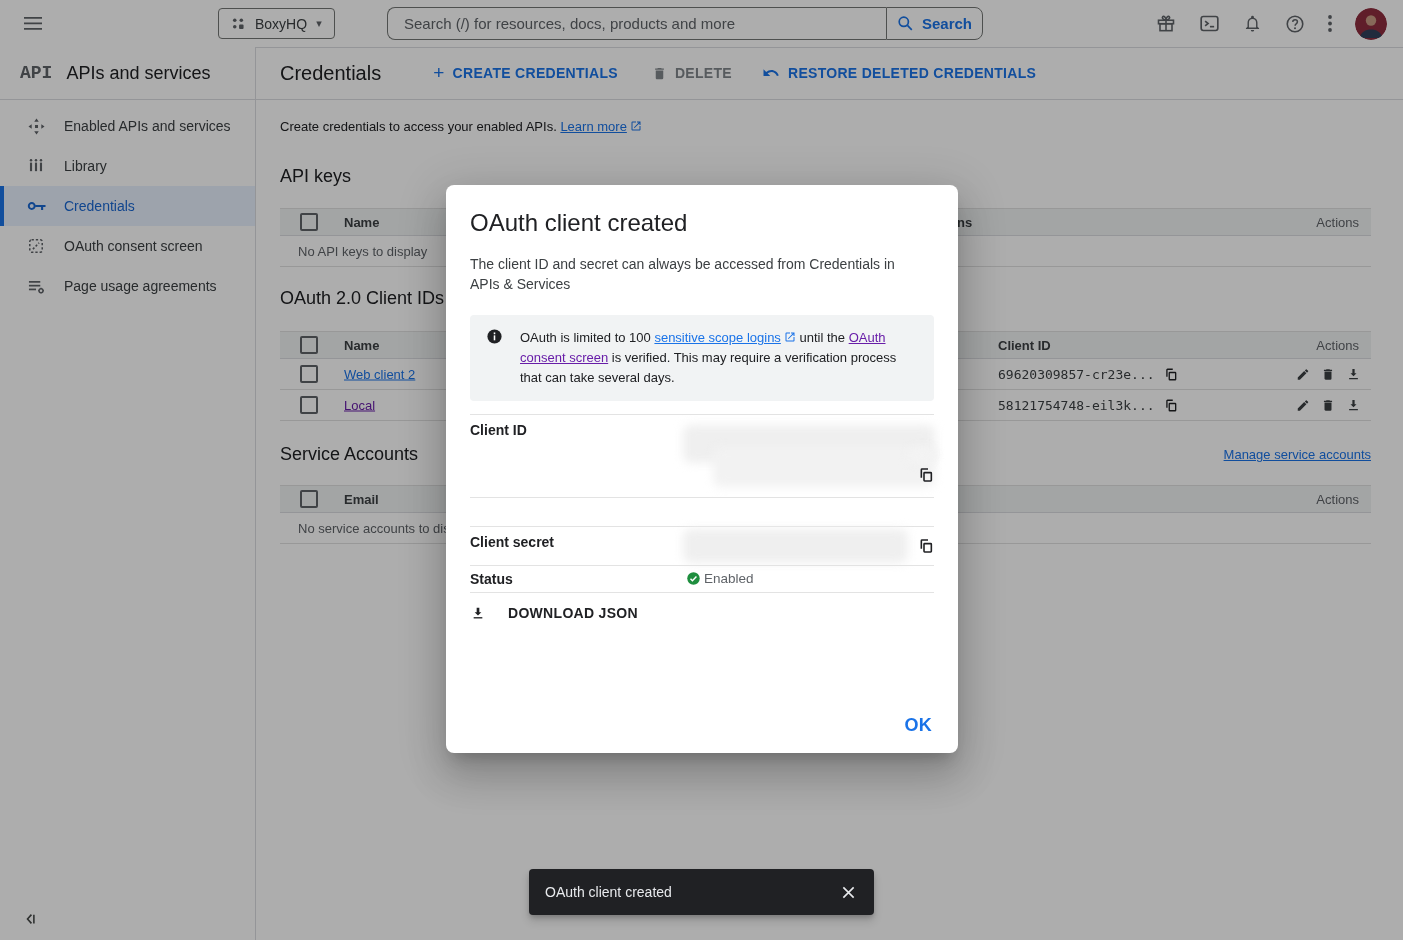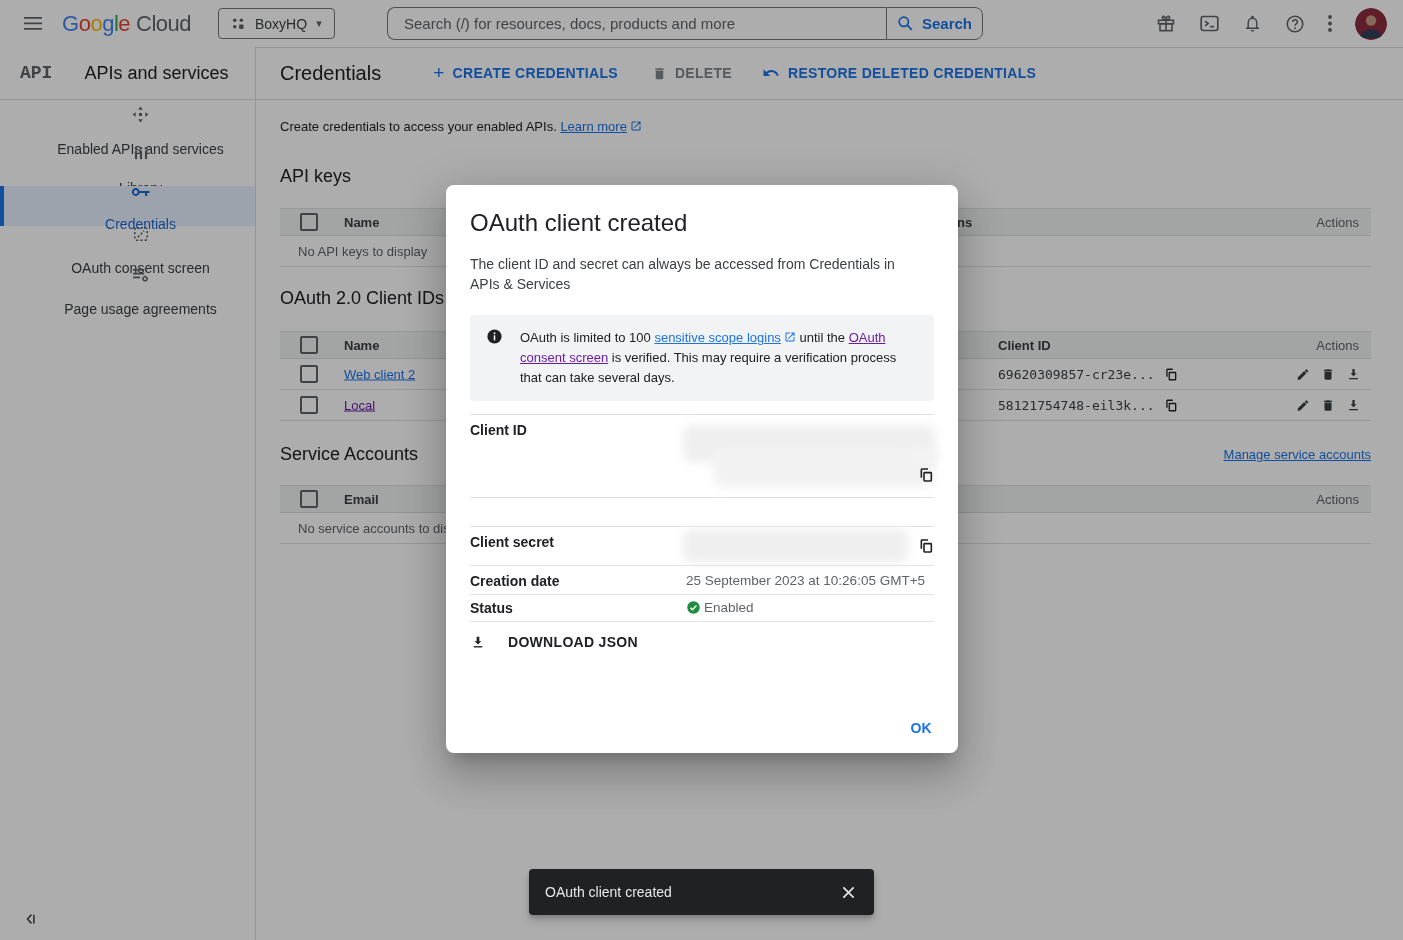--- a/index.html
+++ b/index.html
@@ -28,27 +28,27 @@
               background:#fff;display:flex;align-items:center;justify-content:center;gap:8px;
               color:#1a73e8;font-size:15px;font-weight:700;cursor:pointer;box-sizing:border-box;}
   .top-icons{position:absolute;right:16px;top:0;height:47px;display:flex;align-items:center;gap:23px;}
   .tico{cursor:pointer;}
   .avatar{width:32px;height:32px;border-radius:50%;overflow:hidden;cursor:pointer;}
 
   
   .sidebar{position:absolute;top:47px;left:0;width:255px;bottom:0;background:#fff;
            border-right:1px solid #dadce0;z-index:1;}
   .side-head{height:52px;border-bottom:1px solid #dadce0;display:flex;align-items:center;
-             padding-left:20px;gap:32px;}
+             padding-left:20px;gap:14px;}
   .api-logo{font-family:"Liberation Mono","DejaVu Sans Mono",monospace;font-weight:700;
             font-size:18px;color:#5f6368;letter-spacing:0px;}
   .side-title{font-size:18px;color:#202124;}
   .nav{padding-top:6px;}
   .nav-item{position:relative;height:40px;display:flex;align-items:center;gap:18px;
-            padding-left:26px;font-size:14px;color:#3c4043;cursor:pointer;flex-direction:column;}
+            padding-left:26px;font-size:14px;color:#3c4043;cursor:pointer;}
   .nav-item .nico{width:20px;display:flex;justify-content:center;color:#5f6368;}
   .nav-item.sel{background:#e8f0fe;color:#1967d2;}
   .nav-item.sel .nico{color:#1967d2;}
   .nav-item.sel::before{content:"";position:absolute;left:0;top:0;bottom:0;width:4px;background:#1a73e8;}
   .collapse-btn{position:absolute;left:24px;bottom:14px;cursor:pointer;}
 
   
   .content{position:absolute;top:47px;left:256px;right:0;bottom:0;background:#fff;}
   .page-toolbar{height:52px;border-bottom:1px solid #dadce0;display:flex;align-items:center;}
   .page-title{font-size:20px;color:#202124;margin-left:24px;}
@@ -112,45 +112,41 @@
   .m-val{position:absolute;left:216px;top:7px;font-size:13.5px;color:#5f6368;}
   .m-status{display:flex;align-items:center;gap:3px;top:5px;}
   .blur1,.blur2,.blur3{position:absolute;border-radius:8px;filter:blur(5px);background:#efefef;}
   .blur1{left:213px;top:10px;width:252px;height:38px;}
   .blur2{left:243px;top:32px;width:222px;height:40px;background:#f2f2f2;}
   .blur3{left:438px;top:32px;width:28px;height:17px;background:#f3f3f3;}
   .m-copy{position:absolute;right:0;cursor:pointer;}
   .cp-id{top:52px;} .cp-sec{top:11px;}
   .m-download{margin-top:12px;display:flex;align-items:center;gap:22px;font-size:14px;
               font-weight:700;letter-spacing:.3px;color:#202124;cursor:pointer;width:max-content;}
-  .m-ok{position:absolute;right:26px;bottom:17px;color:#1a73e8;font-size:14px;
+  .m-ok{position:absolute;right:26px;bottom:17px;color:#1a73e8;font-size:18px;
         font-weight:700;letter-spacing:.3px;cursor:pointer;}
 
   
   .toast{position:absolute;left:529px;top:869px;width:345px;height:46px;background:#202124;
          border-radius:4px;z-index:30;display:flex;align-items:center;
          box-shadow:0 3px 5px -1px rgba(0,0,0,.2),0 6px 10px 0 rgba(0,0,0,.14);}
   .toast-msg{margin-left:16px;font-size:14px;color:#e8eaed;flex:1;}
   .toast-x{margin-right:14px;cursor:pointer;padding:4px;}
 </style>
 </head>
 <body>
 
 <div class="app">
 
   <header class="topbar">
     <span class="hamburger">
       <svg width="18" height="13" viewBox="0 0 18 13">
           <path d="M0 0h18v1.8H0zM0 5.5h18v1.8H0zM0 11h18v1.8H0z" fill="#5f6368"></path>
         </svg>
     </span>
-    <div class="logo">
-      <span><span class="l-b">G</span><span class="l-r">o</span><span class="l-y">o</span><span class="l-b">g</span><span class="l-g">l</span><span class="l-r">e</span></span>
-      <span class="cloud">Cloud</span>
-    </div>
     <div class="proj-sel">
       <span>
         <svg width="15" height="15" viewBox="0 0 16 16" fill="#5f6368">
             <circle cx="4" cy="4.5" r="1.9"></circle>
             <circle cx="4" cy="11.5" r="1.9"></circle>
             <circle cx="11" cy="4.5" r="1.9"></circle>
             <rect x="8.6" y="9.1" width="4.8" height="4.8" rx="1"></rect>
           </svg>
       </span>
       <span>BoxyHQ</span>
@@ -454,24 +450,20 @@
       <div class="mrow r-sec">
         <span class="m-label">Client secret</span>
         <span class="blur1" style="top:2px;width:225px;height:34px;"></span>
         <span class="m-copy cp-sec">
             <svg width="16" height="16" viewBox="0 0 24 24" fill="none" stroke="#202124" stroke-width="2.4">
               <rect x="9" y="8.5" width="11" height="12.5" rx="1"></rect>
               <path d="M5 16V4a1 1 0 0 1 1-1h9"></path>
             </svg>
           </span>
       </div>
-      <div class="mrow r-cre">
-        <span class="m-label">Creation date</span>
-        <span class="m-val">25 September 2023 at 10:26:05 GMT+5</span>
-      </div>
       <div class="mrow r-sta">
         <span class="m-label" style="top:5px;">Status</span>
         <span class="m-val m-status">
           <span>
               <svg width="15" height="15" viewBox="0 0 24 24">
                 <circle cx="12" cy="12" r="10" fill="#1e8e3e"></circle>
                 <path d="M7.2 12.4l3.1 3.1 6.4-6.8" stroke="#fff" stroke-width="2.3" fill="none"></path>
               </svg>
             </span>
           <span>Enabled</span>

